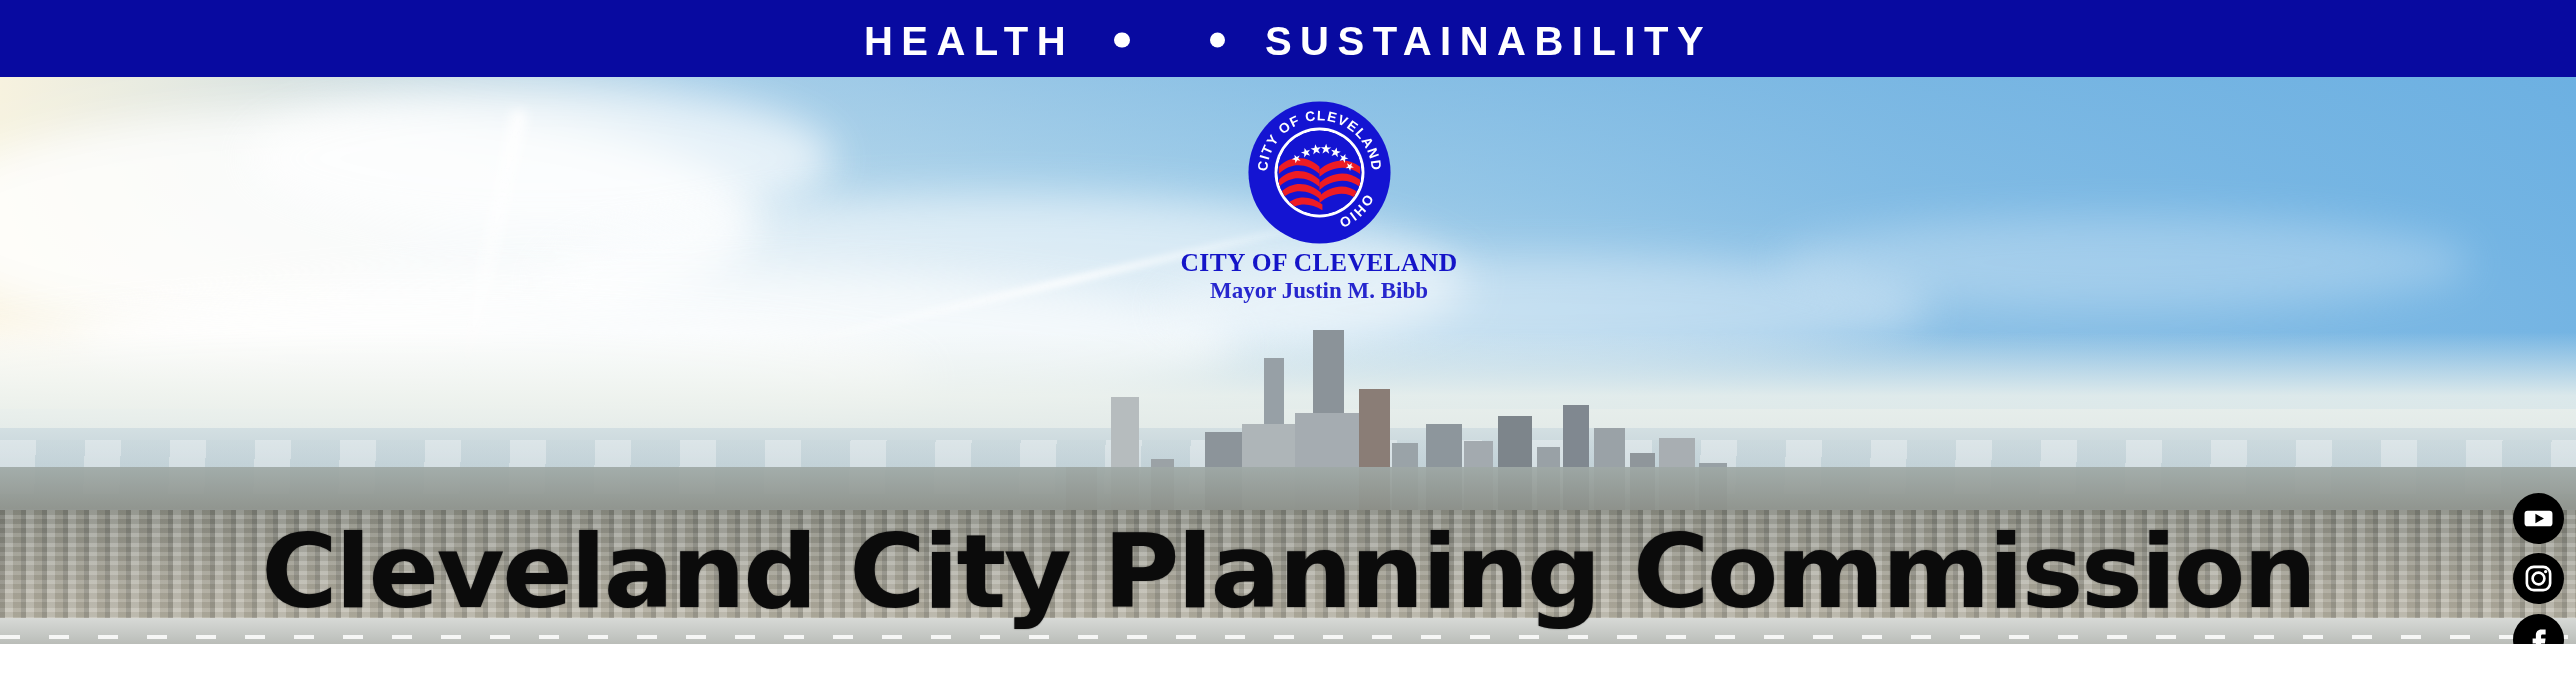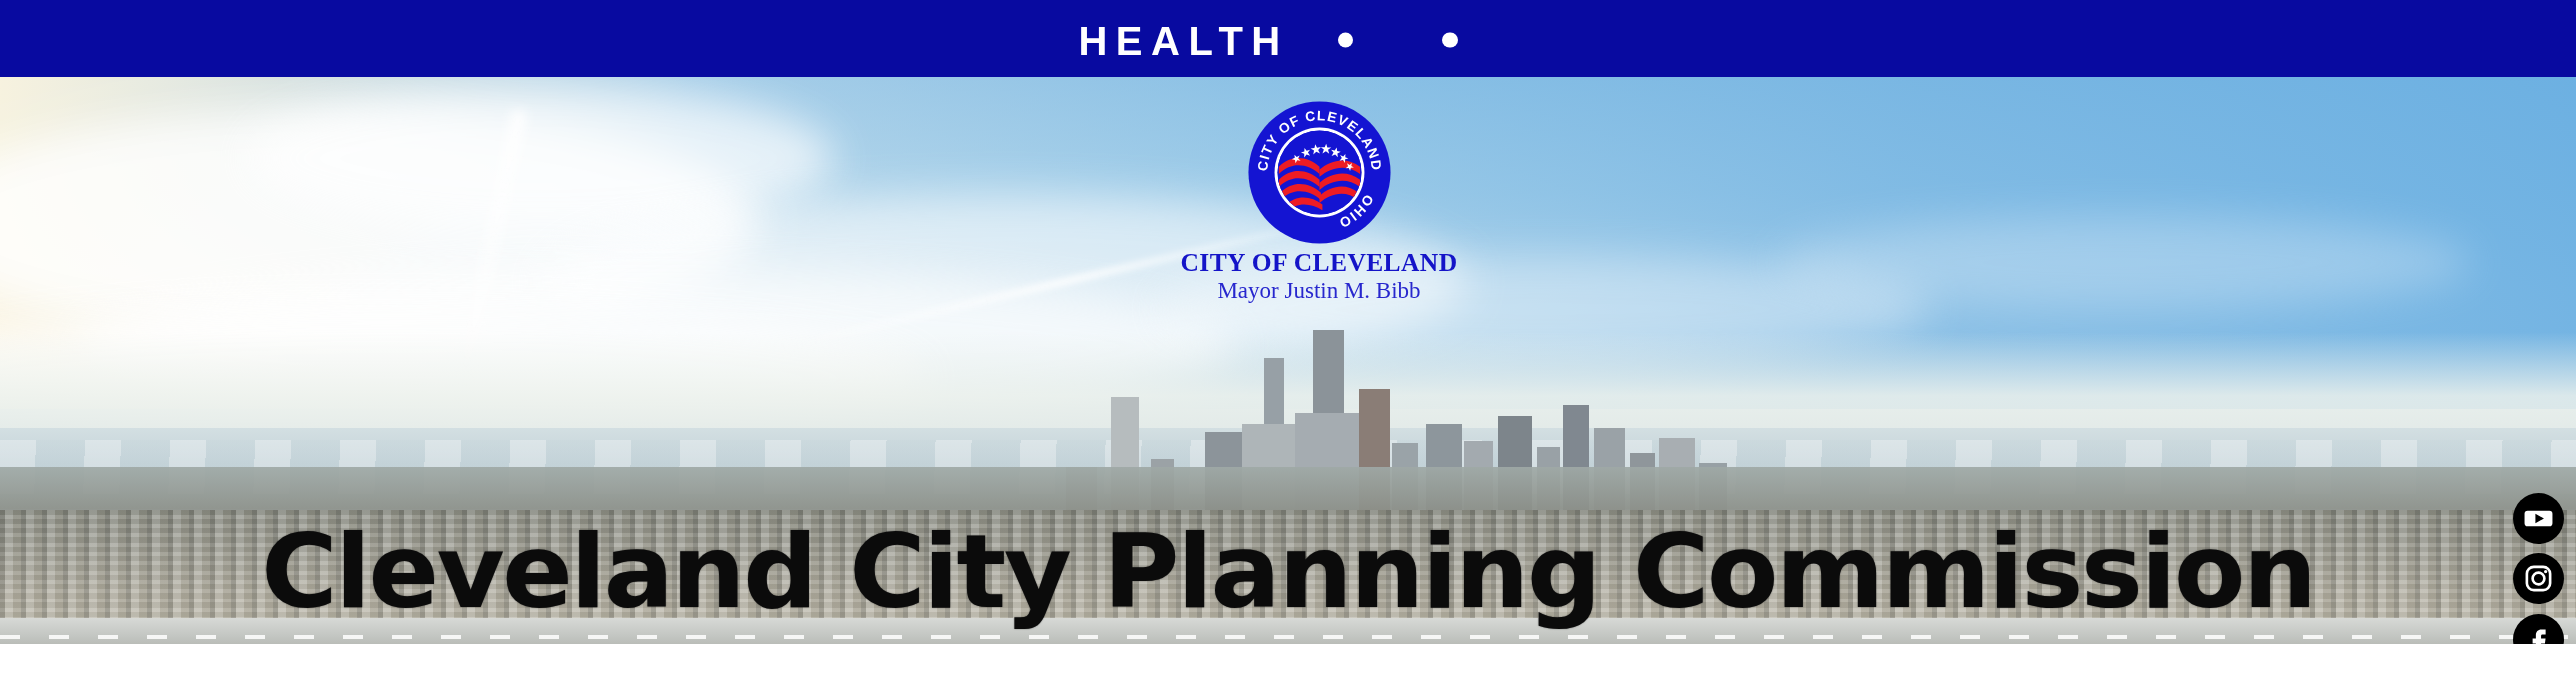--- a/index.html
+++ b/index.html
@@ -22,21 +22,21 @@
     background:#080AA0;
     display:flex;
     align-items:center;
     justify-content:center;
     overflow:hidden;
   }
   .topbar-inner{
     display:flex;
     align-items:center;
     justify-content:center;
-    gap:9px;
+    gap:0;
     transform:translateY(1.5px);
     text-align:right;
   }
   .topbar-word{
     color:#ffffff;
     font-family:"Liberation Sans", sans-serif;
     font-weight:bold;
     font-size:40px;
     letter-spacing:8.5px;
     line-height:1;
@@ -180,21 +180,21 @@
     font-size:25.5px;
     letter-spacing:0.4px;
     line-height:1.05;
     white-space:nowrap;
   }
   .seal-sub{
     margin-top:3.1px;
     margin-left:62px;
     color:#2727CE;
     font-family:"Liberation Serif", serif;
-    font-weight:normal;
+    font-weight:bold;
     font-size:23px;
     line-height:1.05;
     white-space:nowrap;
   }
 
   
   .main-title{
     position:absolute;
     left:0; top:444px;
     width:2576px;
@@ -241,20 +241,21 @@
 </head>
 <body>
 
 <div class="page">
 
   <div class="topbar">
     <div class="topbar-inner">
       <span class="topbar-word">HEALTH</span>
       <span class="topbar-dot"></span>
       <span class="topbar-dot"></span>
+      <span class="topbar-word">SUSTAINABILITY</span>
     </div>
   </div>
 
   <div class="hero">
 
     <div class="sky"></div>
     <div class="cloud c1"></div>
     <div class="cloud c2"></div>
     <div class="cloud c3"></div>
     <div class="cloud c4"></div>

